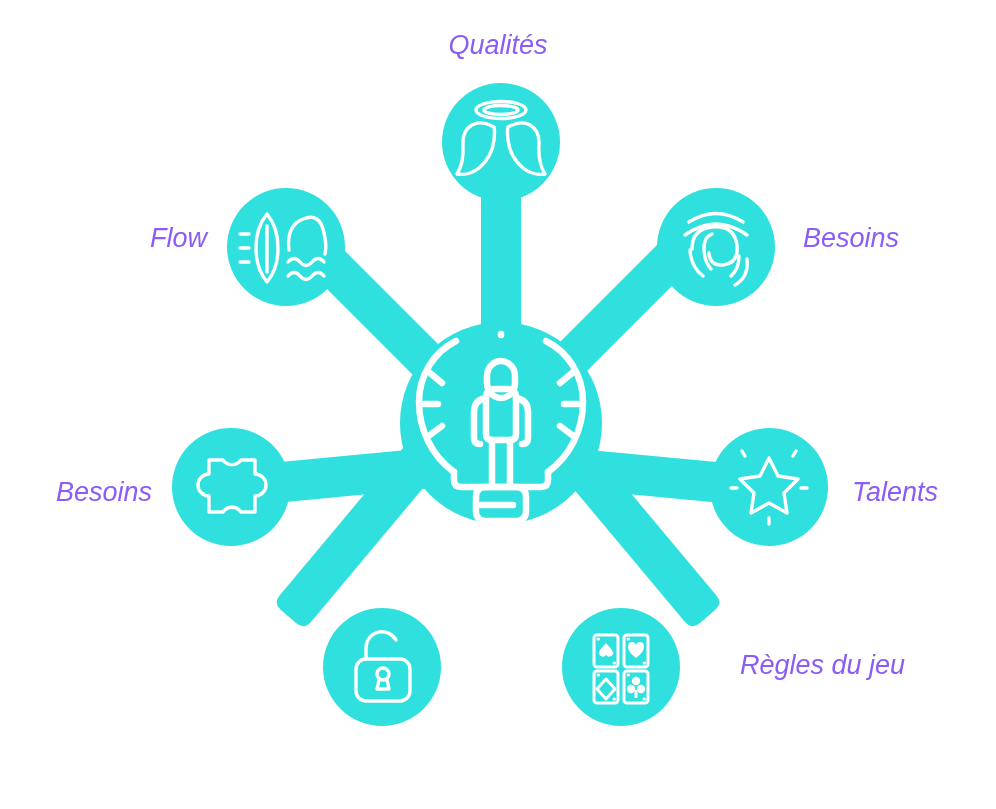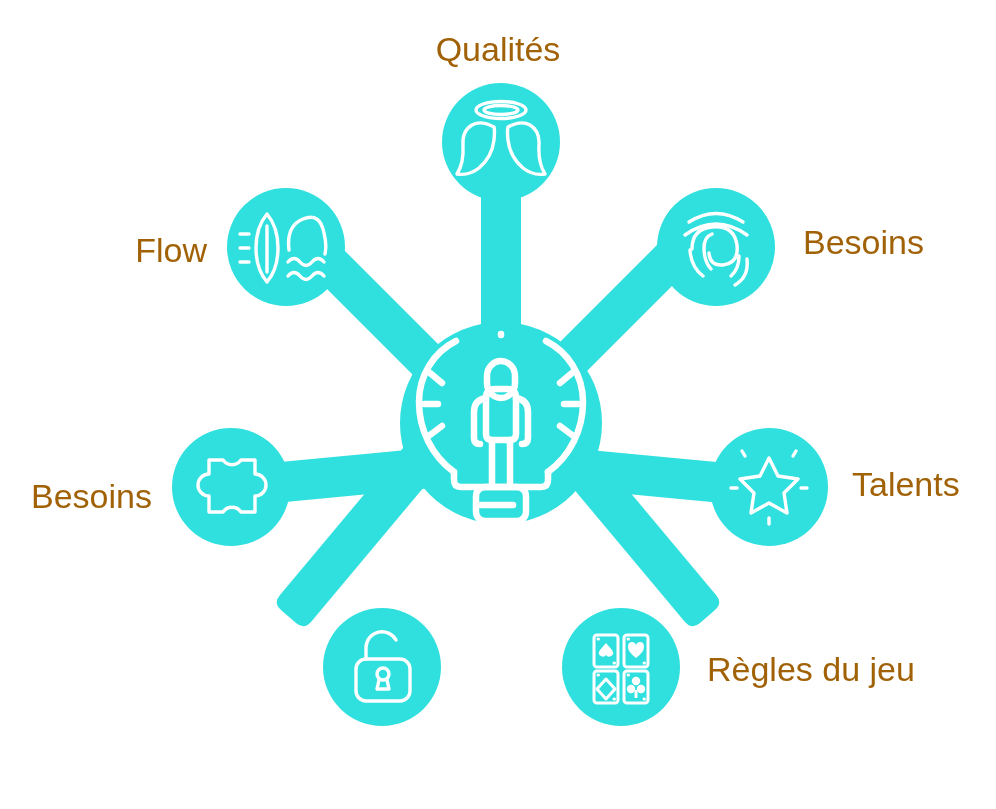--- a/index.html
+++ b/index.html
@@ -19,34 +19,35 @@
   }
   #diagram-svg {
     position: absolute;
     left: 0;
     top: 0;
     width: 996px;
     height: 809px;
   }
   .node-label {
     position: absolute;
-    color: #a16207;
-    font-size: 34px;
+    color: #8b5cf6;
+    font-size: 27px;
     font-family: "Liberation Sans", sans-serif;
     font-weight: 400;
     white-space: nowrap;
     line-height: 1;
+    font-style: italic;
   }
   .lbl-qualites  { left: 498px; top: 32px;  transform: translateX(-50%); }
-  .lbl-flow      { left: 207px; top: 233px; transform: translateX(-100%); }
+  .lbl-flow      { left: 207px; top: 225px; transform: translateX(-100%); }
   .lbl-valeurs   { left: 803px; top: 225px; }
   .lbl-besoins   { left: 152px; top: 479px; transform: translateX(-100%); }
-  .lbl-talents   { left: 852px; top: 467px; }
+  .lbl-talents   { left: 852px; top: 479px; }
   .lbl-autoris   { left: 295px; top: 652px; transform: translateX(-100%); }
-  .lbl-regles    { left: 707px; top: 652px; }
+  .lbl-regles    { left: 740px; top: 652px; }
 </style>
 </head>
 <body>
 
 <div id="canvas">
 
   <svg id="diagram-svg" viewBox="0 0 996 809">
     <defs>
       
     </defs>

